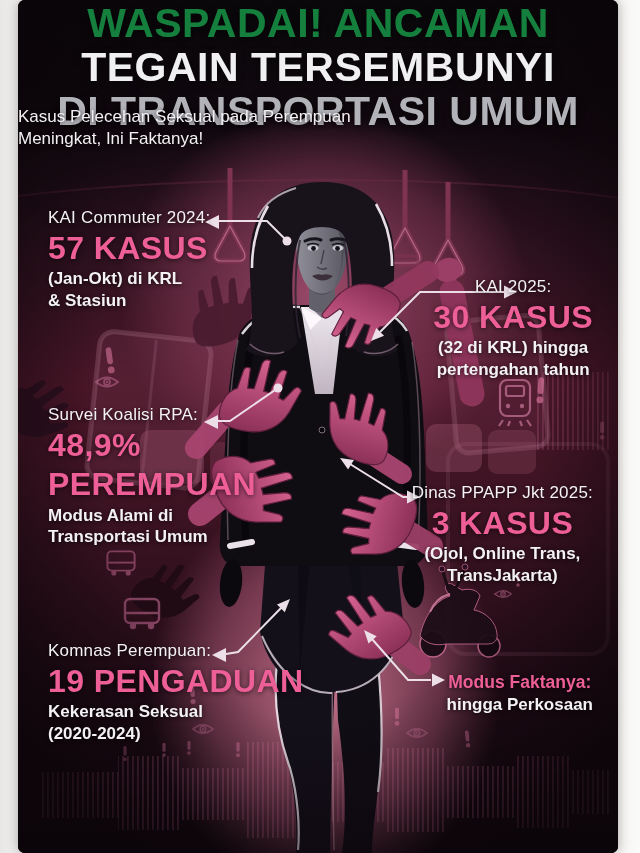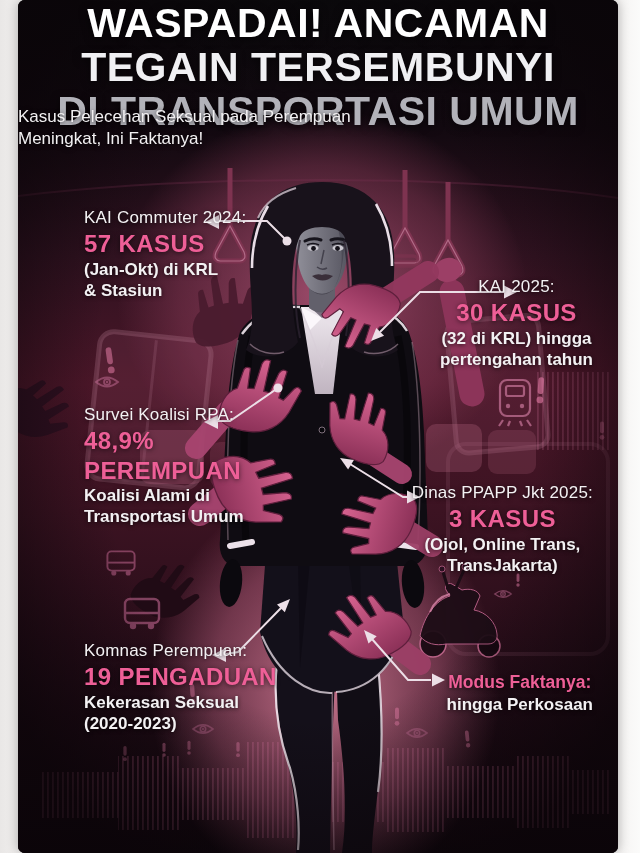--- a/index.html
+++ b/index.html
@@ -12,32 +12,32 @@
     position:absolute;left:18px;top:0;width:600px;height:853px;
     background:#0b0b0d;border-radius:7px;overflow:hidden;
     box-shadow:0 0 12px rgba(0,0,0,.3);
   }
   .poster svg{position:absolute;left:0;top:0;}
   .title{
     position:absolute;top:2px;left:0;right:0;text-align:center;z-index:3;
     font-weight:800;font-size:41px;line-height:1.07;letter-spacing:.5px;
     text-shadow:0 2px 8px rgba(0,0,0,.65);
   }
-  .title .t1{color:#ffffff;display:block}
+  .title .t1{color:#15803d;display:block}
   .title .t2{color:#f0f0f3;display:block}
   .title .t3{color:#b2b2b9;display:block}
   .subtitle{
     position:absolute;top:106px;left:0;right:0;text-align:left;z-index:4;
     font-size:17px;line-height:1.28;color:#f2f0f2;font-weight:400;
     text-shadow:0 1px 5px rgba(0,0,0,.8);
   }
   .subtitle span{display:block}
-  .stat{position:absolute;z-index:5;margin-left:36px;}
+  .stat{position:absolute;z-index:5;}
   .stat .label{font-size:17px;color:#f3f1f3;font-weight:500;line-height:1.32;letter-spacing:.2px;text-shadow:0 1px 4px rgba(0,0,0,.7)}
-  .stat .value{font-size:24px;font-weight:800;color:#ee5f97;line-height:1.22;letter-spacing:.4px;text-shadow:0 1px 5px rgba(0,0,0,.6)}
+  .stat .value{font-size:32px;font-weight:800;color:#ee5f97;line-height:1.22;letter-spacing:.4px;text-shadow:0 1px 5px rgba(0,0,0,.6)}
   .stat .detail{font-size:17px;color:#f3f1f3;font-weight:700;line-height:1.24;text-shadow:0 1px 4px rgba(0,0,0,.7)}
   .stat.right{text-align:center}
   .stat .label-pink{font-size:17.5px;font-weight:800;color:#ee5f97;line-height:1.3;text-shadow:0 1px 4px rgba(0,0,0,.6)}
   .s1{left:30px;top:207px}
   .s2{right:25px;top:276px}
   .s3{left:30px;top:404px}
   .s4{right:25px;top:482px}
   .s5{left:30px;top:640px}
   .s6{right:25px;top:671px}
 </style>
@@ -334,36 +334,36 @@
     <div class="label">KAI 2025:</div>
     <div class="value">30 KASUS</div>
     <div class="detail">(32 di KRL) hingga</div>
     <div class="detail">pertengahan tahun</div>
   </div>
 
   <div class="stat s3">
     <div class="label">Survei Koalisi RPA:</div>
     <div class="value">48,9%</div>
     <div class="value">PEREMPUAN</div>
-    <div class="detail">Koalisi Alami di</div>
+    <div class="detail">Modus Alami di</div>
     <div class="detail">Transportasi Umum</div>
   </div>
 
   <div class="stat s4 right">
     <div class="label">Dinas PPAPP Jkt 2025:</div>
     <div class="value">3 KASUS</div>
     <div class="detail">(Ojol, Online Trans,</div>
     <div class="detail">TransJakarta)</div>
   </div>
 
   <div class="stat s5">
     <div class="label">Komnas Perempuan:</div>
     <div class="value">19 PENGADUAN</div>
     <div class="detail">Kekerasan Seksual</div>
-    <div class="detail">(2020-2023)</div>
+    <div class="detail">(2020-2024)</div>
   </div>
 
   <div class="stat s6 right">
     <div class="label-pink">Modus Faktanya:</div>
     <div class="detail">hingga Perkosaan</div>
   </div>
 
 </div>
 
 </body></html>

